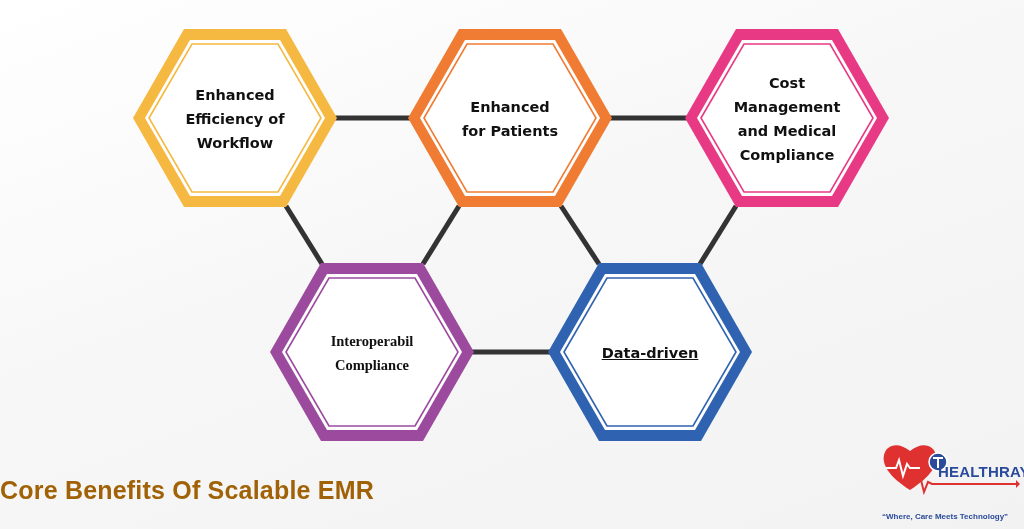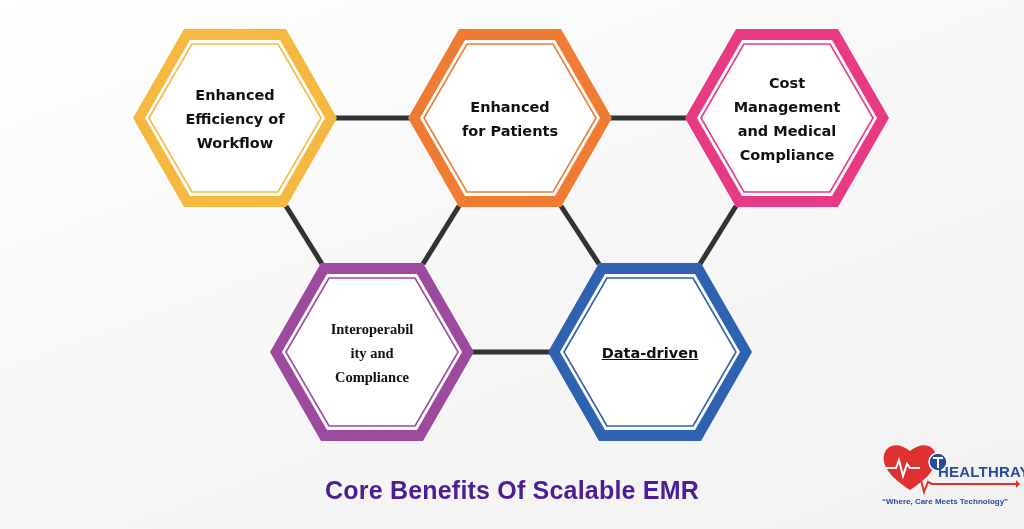--- a/index.html
+++ b/index.html
@@ -9,32 +9,32 @@
     font-family: "DejaVu Sans", sans-serif;
   }
   svg.diagram { position:absolute; left:0; top:0; }
   .hex-label {
     position:absolute; width:170px; text-align:center;
     font-family:"DejaVu Sans", sans-serif; font-weight:bold;
     font-size:14.5px; line-height:24px; color:#111;
     transform: translate(-50%, -50%);
   }
   .title {
-    position:absolute; left:0; width:1024px; top:476px; text-align:center;
+    position:absolute; left:0; width:1024px; top:476px; text-align:left;
     font-family:"Liberation Sans", sans-serif; font-weight:bold;
-    font-size:25px; color:#4c1d95; letter-spacing:0.2px;
+    font-size:25px; color:#a16207; letter-spacing:0.2px;
   }
   .logo { position:absolute; left:880px; top:440px; width:140px; height:75px; }
   .logo-name {
     position:absolute; left:58px; top:23px;
     font-family:"Liberation Sans", sans-serif; font-weight:bold;
     font-size:15px; color:#2a4b9b; letter-spacing:0.2px;
   }
   .logo-tag {
-    position:absolute; left:2px; top:57px; white-space:nowrap;
+    position:absolute; left:2px; top:72px; white-space:nowrap;
     font-family:"Liberation Sans", sans-serif; font-weight:bold;
     font-size:8px; color:#2a4b9b;
   }
 </style>
 </head>
 <body>
 
 <svg class="diagram" width="1024" height="529" viewBox="0 0 1024 529">
 
   <g stroke="#333333" stroke-width="5" stroke-linecap="butt">
@@ -84,21 +84,20 @@
   <div>for Patients</div>
 </div>
 <div class="hex-label" style="left:787px; top:119px;">
   <div>Cost</div>
   <div>Management</div>
   <div>and Medical</div>
   <div>Compliance</div>
 </div>
 <div class="hex-label" style="left:372px; top:353px;font-family:Liberation Serif, serif;">
   <div>Interoperabil</div>
-  <div>ity and</div>
   <div>Compliance</div>
 </div>
 <div class="hex-label" style="left:650px; top:353px;text-decoration:underline;">
   <div>Data-driven</div>
 </div>
 
 <div class="title">Core Benefits Of Scalable EMR</div>
 
 <div class="logo">
   <svg width="140" height="56" viewBox="0 0 140 56" style="position:absolute;left:0;top:0;">

